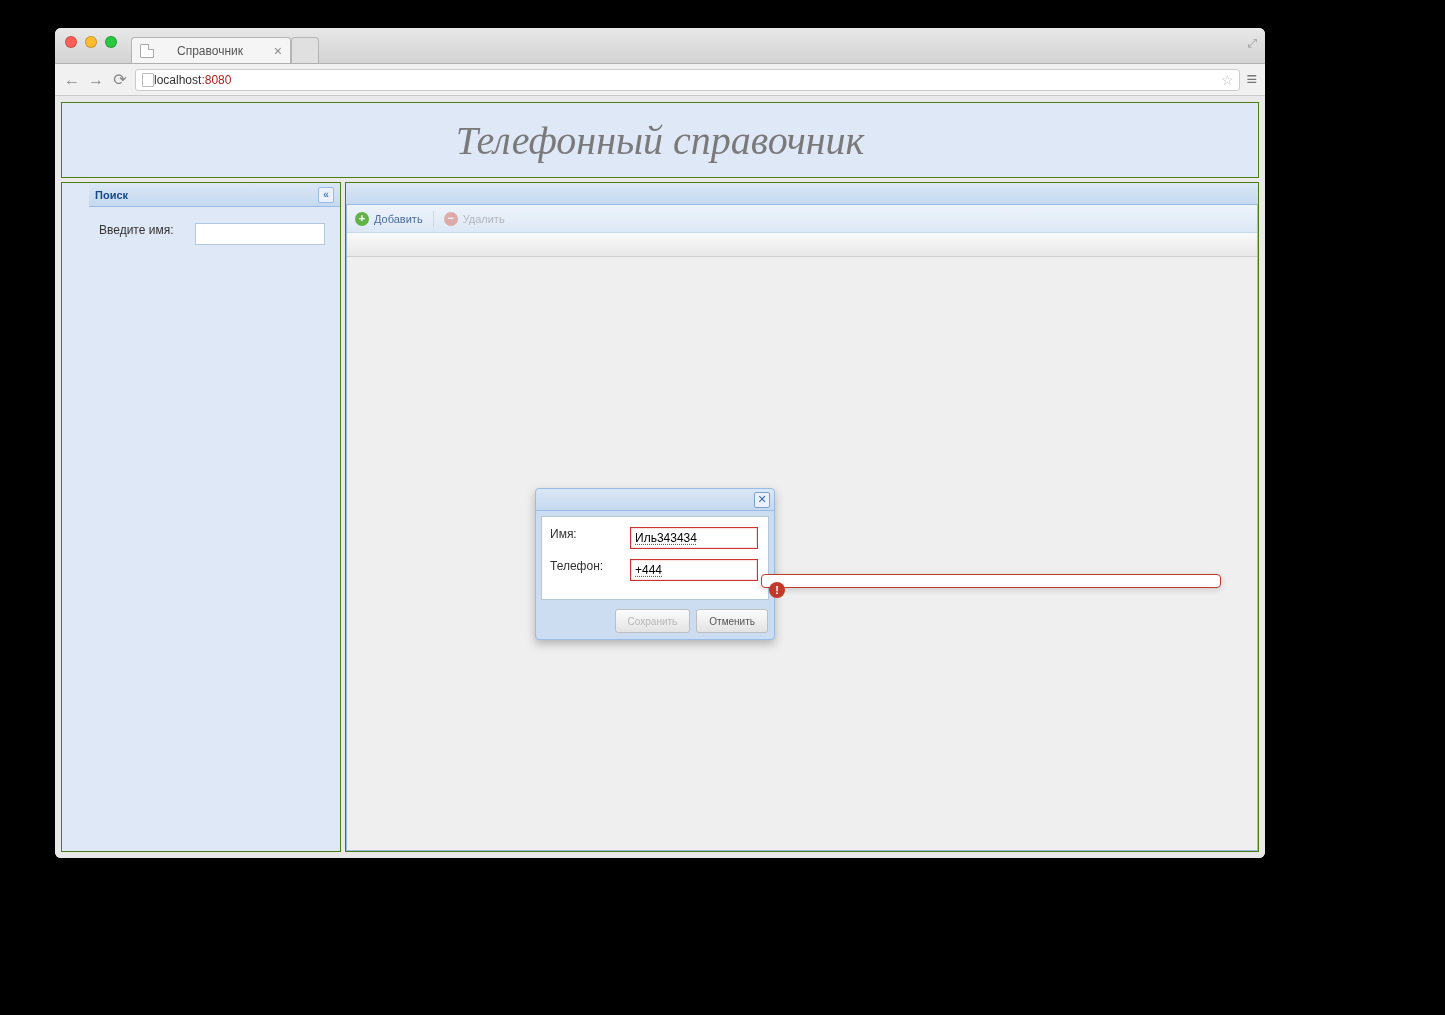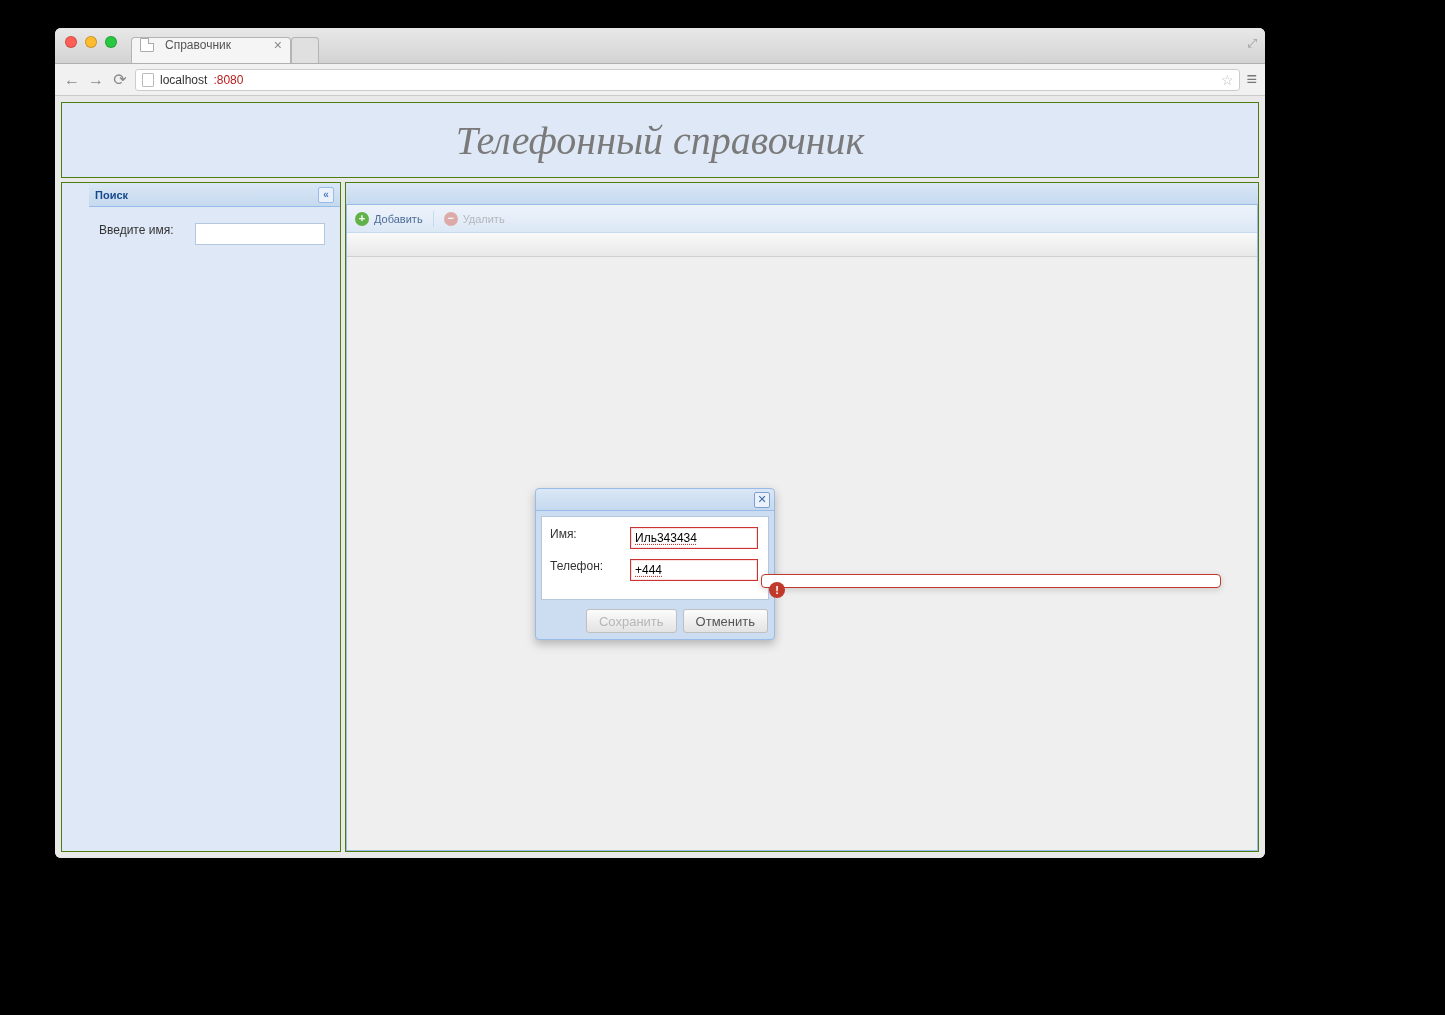--- a/index.html
+++ b/index.html
@@ -31,23 +31,23 @@
   .dot.green { background: #28c840; }
   .tabrow { display: flex; align-items: flex-end; height: 100%; margin-left: 4px; }
   .tab {
     background: #f5f5f5;
     border: 1px solid #b4b4b4;
     border-bottom: none;
     border-top-left-radius: 4px;
     border-top-right-radius: 4px;
     height: 26px;
     min-width: 160px;
-    display: flex; align-items: flex-start;
+    display: flex; align-items: center;
     padding: 0 8px;
-    gap: 11px;
+    gap: 23px;
     color: #555;
   }
   .tab .page-icon { width: 14px; height: 14px; border: 1px solid #aaa; border-radius: 1px; background: #fff; position: relative; }
   .tab .page-icon::after { content:""; position:absolute; right:-1px; top:-1px; width:5px; height:5px; background:#f5f5f5; border-left:1px solid #aaa; border-bottom:1px solid #aaa;}
   .tab .close { margin-left: auto; color: #888; font-size: 14px; line-height: 1; }
   .tab.newtab { min-width: 28px; background: #e0e0e0; }
   .expand-icon { margin-left: auto; margin-right: 8px; margin-top: 8px; color: #999; }
 
   .addrbar {
     height: 32px;
@@ -56,21 +56,21 @@
     display: flex; align-items: center;
     gap: 6px;
     padding: 0 8px;
   }
   .nav-ico { width: 18px; text-align: center; color: #888; font-size: 16px; }
   .urlbox {
     flex: 1; height: 22px;
     background: #fff; border: 1px solid #ccc;
     border-radius: 3px;
     display: flex; align-items: center;
-    padding: 0 6px; gap: 6px;
+    padding: 0 6px; 
     color: #333;
     justify-content: space-between;
   }
   .urlbox .lock { width: 12px; height: 14px; border:1px solid #bbb; background:#fff; border-radius:1px; position:relative;}
   .urlbox .host { color: #333; }
   .urlbox .port { color: #b91c1c; }
   .urlbox .star { margin-left: auto; color: #bbb; font-size: 14px; }
   .menu-ico { color: #777; font-size: 18px; }
 
   
@@ -189,21 +189,21 @@
   }
   .invalid-underline { text-decoration: underline dotted #cc3333; text-underline-offset: 2px; }
   .dlg-footer {
     display:flex; gap:6px; justify-content:flex-end;
     padding: 4px 6px 6px 6px;
   }
   .btn {
     height: 24px; padding: 0 12px;
     background: linear-gradient(#fcfcfc,#e3e3e3);
     border:1px solid #bfbfbf; border-radius:3px;
-    color:#555; font-size:13px;
+    color:#555; font-size:10px;
     cursor:pointer;
   }
   .btn.disabled { color:#b6b6b6; cursor:default; }
 
   
   .errtip {
     position:absolute;
     left: 706px; top: 478px;
     width: 460px;
     background:#fff;

